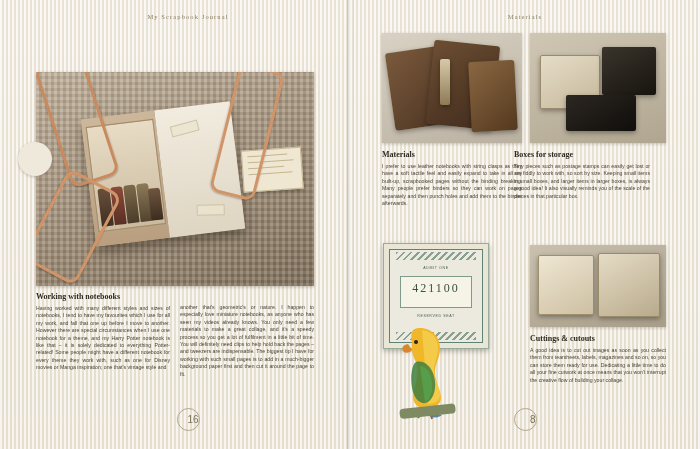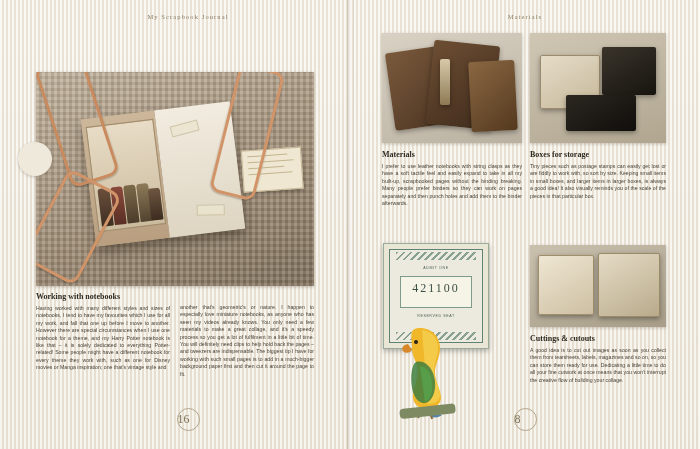--- a/index.html
+++ b/index.html
@@ -33,22 +33,22 @@
   .running-head{
     position:absolute;top:13px;width:100%;text-align:center;
     font-size:6.5px;letter-spacing:1.1px;color:#8d8065;
     font-family:"Liberation Serif", serif;
   }
   .folio{
     position:absolute;bottom:18px;width:100%;text-align:center;
   }
   .folio .circle{
     display:inline-block;width:21px;height:21px;border-radius:50%;
-    border:1px solid #b2a68c;color:#7d7157;font-size:12px;
-    line-height:21px;text-align:left;font-family:Liberation Serif, serif;
+    border:1px solid #b2a68c;color:#7d7157;font-size:10px;
+    line-height:21px;text-align:right;font-family:Liberation Sans, sans-serif;
   }
 
   
   .photo-main{
     position:absolute;left:36px;top:72px;width:278px;height:214px;
     background:linear-gradient(150deg,#b9a894,#a8957f 40%,#8e7e69);
     box-shadow:0 1px 3px rgba(90,75,55,.35);
     overflow:hidden;
   }
   .mat-weave{
@@ -261,21 +261,21 @@
       <path d="M38 88l-6 8M44 88l2 9" stroke="#8a6a3a" stroke-width="2" fill="none"></path>
       <rect class="branch" x="4" y="88" width="58" height="8" rx="4" fill="#7d8a62"></rect>
     </svg>
   </div>
 
   <div style="position:absolute;left:382px;top:150px;width:140px;">
     <div class="heading">Materials</div>
     <div class="body-col">I prefer to use leather notebooks with string clasps as they have a soft tactile feel and easily expand to take in all my built-up, scrapbooked pages without the binding breaking. Many people prefer binders so they can work on pages separately and then punch holes and add them to the binder afterwards.</div>
   </div>
 
-  <div style="position:absolute;left:530px;top:150px;width:136px;">
+  <div style="position:absolute;left:514px;top:150px;width:136px;">
     <div class="heading">Boxes for storage</div>
     <div class="body-col">Tiny pieces such as postage stamps can easily get lost or are fiddly to work with, so sort by size. Keeping small items in small boxes, and larger items in larger boxes, is always a good idea! It also visually reminds you of the scale of the pieces in that particular box.</div>
   </div>
 
   <div style="position:absolute;left:530px;top:334px;width:136px;">
     <div class="heading">Cuttings &amp; cutouts</div>
     <div class="body-col">A good idea is to cut out images as soon as you collect them from tearsheets, labels, magazines and so on, so you can store them ready for use. Dedicating a little time to do all your fine cutwork at once means that you won't interrupt the creative flow of building your collage.</div>
   </div>
 
 </div>

